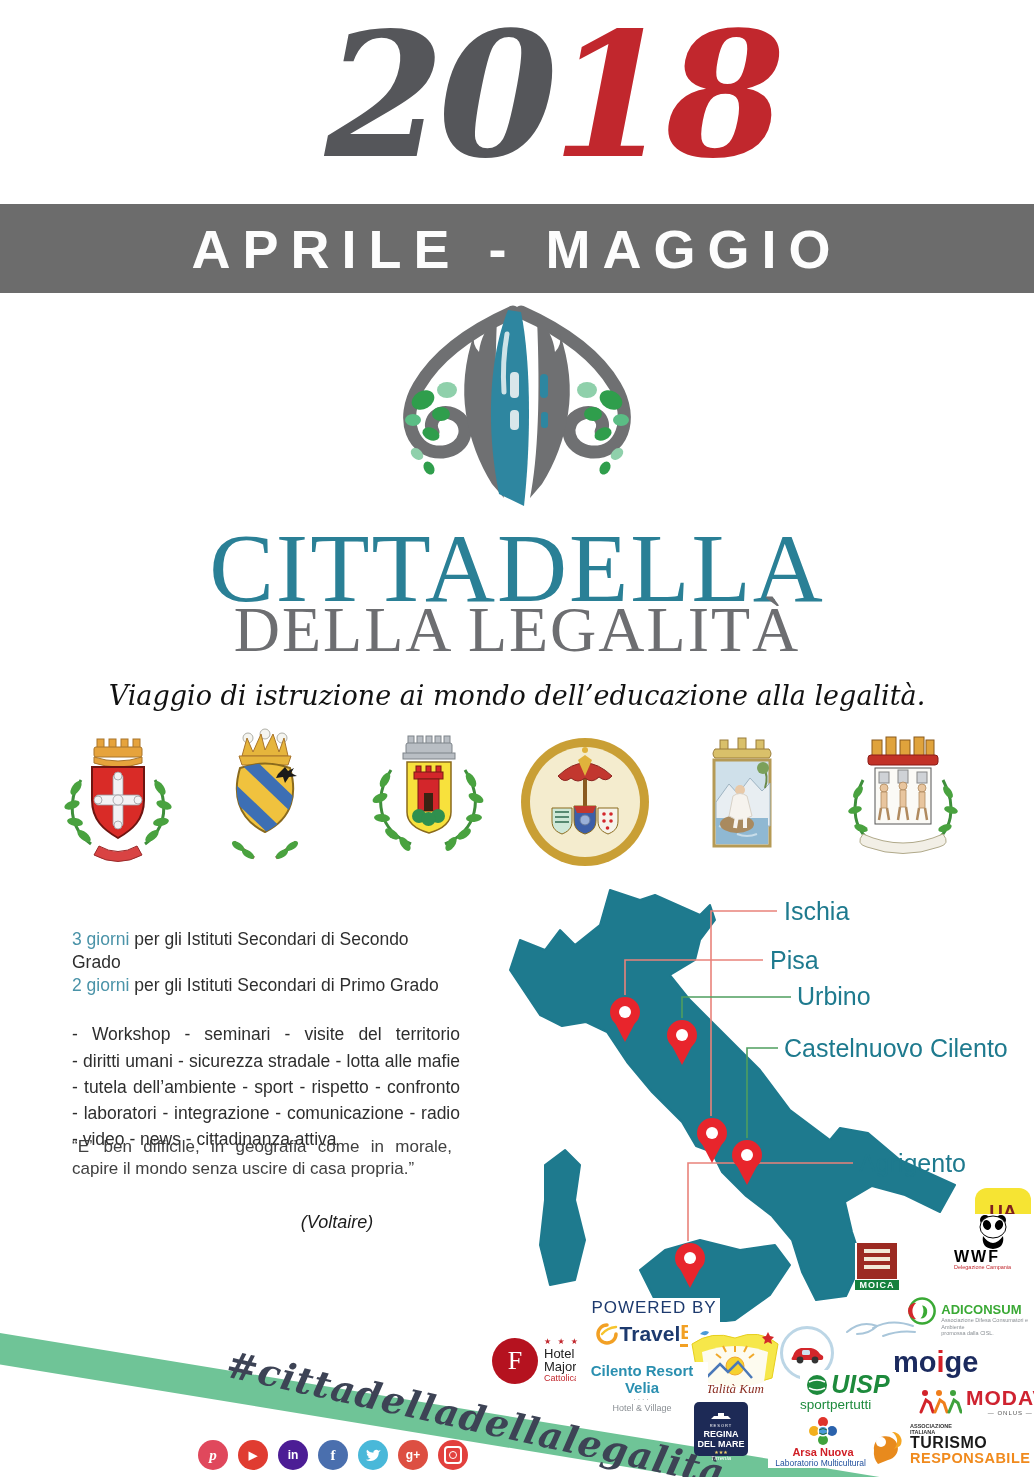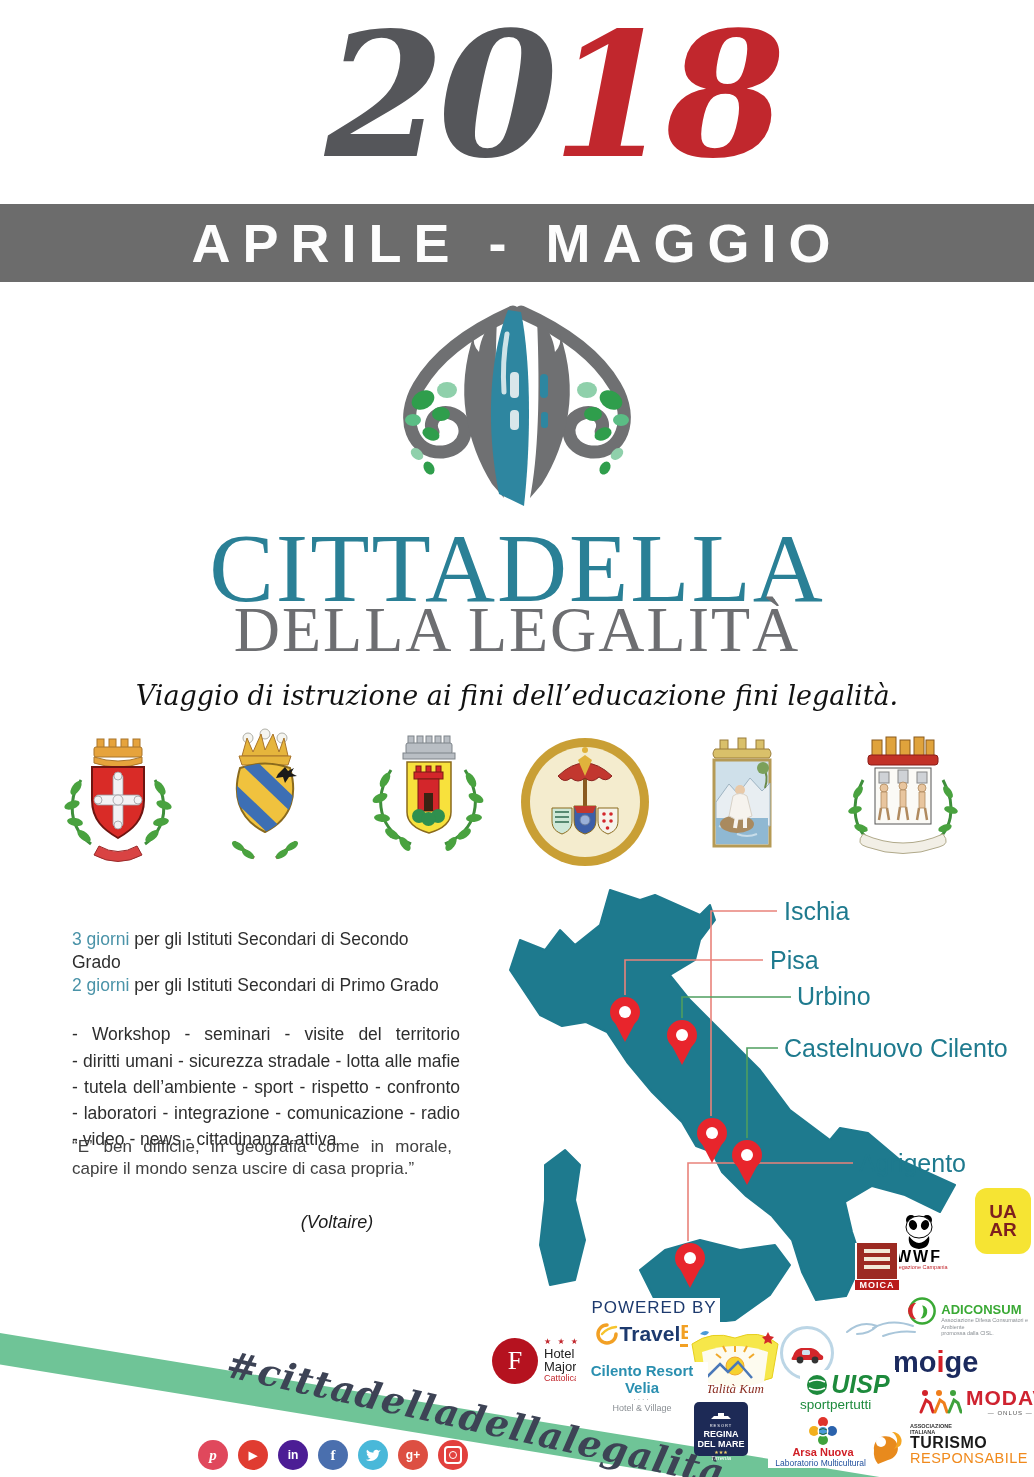--- a/index.html
+++ b/index.html
@@ -3,21 +3,21 @@
 <meta charset="utf-8">
 <style>
   html,body{margin:0;padding:0;background:#e9e9e9;}
   .poster{position:relative;width:1034px;height:1477px;margin:0 auto;background:#ffffff;
           overflow:hidden;font-family:"Liberation Sans",sans-serif;color:#222;}
   .abs{position:absolute;}
   
   .year{top:10px;left:0;right:0;text-align:center;font-family:"DejaVu Serif",serif;
         font-style:italic;font-weight:bold;font-size:172px;line-height:1;letter-spacing:-6px;padding-left:70px;}
   .year .y1{color:#55565a;} .year .y2{color:#c1272d;}
-  .month-banner{top:204px;left:0;width:1034px;height:78px;background:#6c6c6c;
+  .month-banner{top:204px;left:0;width:1034px;height:89px;background:#6c6c6c;
         display:flex;align-items:center;justify-content:center;}
   .month-banner span{color:#fdfdfd;font-weight:bold;font-size:54px;letter-spacing:12px;
         font-family:"Liberation Sans",sans-serif;}
   
   .title{top:520px;left:0;right:0;text-align:center;font-family:"Liberation Serif",serif;
         font-size:97px;line-height:1;color:#2a8096;letter-spacing:2px;}
   .subtitle{top:598px;left:0;right:0;text-align:center;font-family:"Liberation Serif",serif;
         font-size:64px;line-height:1;color:#6d6e71;letter-spacing:2px;}
   .tagline{top:680px;left:0;right:0;text-align:center;font-family:"DejaVu Serif",serif;
         font-style:italic;font-size:27px;color:#111;}
@@ -69,31 +69,31 @@
   .uisp{left:800px;top:1370px;width:96px;text-align:left;}
   .uisp .nm{color:#1d8a3c;font-weight:800;font-style:italic;font-size:25px;}
   .uisp .sb{color:#1d8a3c;font-size:13.5px;margin-top:-2px;}
   .modavi{left:918px;top:1386px;display:flex;align-items:center;gap:4px;}
   .modavi .nm{color:#cf2330;font-weight:800;font-size:21px;letter-spacing:1px;}
   .modavi .sub{font-size:6px;color:#555;text-align:center;letter-spacing:1px;}
   .turismo{left:866px;top:1424px;display:flex;align-items:center;gap:4px;}
   .turismo .txt{line-height:1;}
   .turismo .tiny{font-size:5.5px;color:#333;font-weight:bold;}
   .turismo .big1{font-size:16px;font-weight:900;color:#1a1a1a;letter-spacing:.5px;}
-  .turismo .big2{font-size:14.5px;font-weight:400;color:#f08a1d;letter-spacing:.5px;}
+  .turismo .big2{font-size:14.5px;font-weight:700;color:#f08a1d;letter-spacing:.5px;}
   .uar{left:975px;top:1188px;width:56px;height:66px;background:#f6e433;border-radius:12px;
         display:flex;flex-direction:column;align-items:center;justify-content:center;
         color:#7d1f1f;font-weight:900;font-size:19px;line-height:.95;}
-  .wwf{left:880px;top:1214px;width:78px;text-align:center;}
+  .wwf{left:954px;top:1214px;width:78px;text-align:left;}
   .wwf .nm{font-weight:900;font-size:16px;color:#000;letter-spacing:2px;line-height:.9;}
   .wwf .sb{color:#c1272d;font-size:5.5px;}
   .moica{left:855px;top:1243px;width:44px;text-align:center;}
   .moica-box{width:40px;height:36px;background:#9c2a22;margin:0 auto;position:relative;}
   .moica-box i{position:absolute;left:7px;width:26px;height:4px;background:#f2e9d8;}
-  .moica .nm{display:block;background:#b91c1c;color:#fff;font-size:9px;font-weight:bold;letter-spacing:1px;margin-top:1px;}
+  .moica .nm{display:block;background:#15803d;color:#fff;font-size:9px;font-weight:bold;letter-spacing:1px;margin-top:1px;}
   .adiconsum{left:908px;top:1286px;display:flex;align-items:center;gap:5px;text-align:left;}
   .adi-txt .nm{color:#3aa935;font-weight:800;font-size:13px;margin-top:16px;}
   .adi-txt .sb{color:#8a8f94;font-size:5.5px;line-height:1.2;}
   
   .social{left:198px;top:1440px;display:flex;gap:5px;z-index:5;}
   .sicon{width:30px;height:30px;border-radius:50%;display:flex;align-items:center;justify-content:center;
         color:#fff;font-weight:bold;font-size:15px;margin-right:5px;}
   .sicon.pinterest{background:#e0485c;font-family:"Liberation Serif",serif;font-style:italic;}
   .sicon.youtube{background:#e03c31;font-size:11px;}
   .sicon.linkedin{background:#4c1d95;font-size:12px;}
@@ -149,21 +149,21 @@
       <ellipse cx="266" cy="122" rx="9" ry="7" fill="#2f9e4c"></ellipse>
       <ellipse cx="294" cy="128" rx="8" ry="6" fill="#5bbd85"></ellipse>
       <ellipse cx="276" cy="142" rx="9" ry="6" fill="#2f9e4c" transform="rotate(-25 276 142)"></ellipse>
       <ellipse cx="290" cy="162" rx="7" ry="5" fill="#8fd0ab" transform="rotate(-40 290 162)"></ellipse>
       <ellipse cx="278" cy="176" rx="7" ry="5" fill="#2f9e4c" transform="rotate(-60 278 176)"></ellipse>
     </g>
   </svg>
 
   <div class="abs title">CITTADELLA</div>
   <div class="abs subtitle">DELLA LEGALITÀ</div>
-  <div class="abs tagline">Viaggio di istruzione ai fini dell’educazione fini legalità.</div>
+  <div class="abs tagline">Viaggio di istruzione ai mondo dell’educazione alla legalità.</div>
 
   <svg class="abs" style="left:43px;top:726px;" width="150" height="152" viewBox="0 0 150 152">
     <g fill="#e6a33c" stroke="#a8742a">
       <rect x="54" y="13" width="7" height="9"></rect>
         <rect x="66" y="13" width="7" height="9"></rect>
       <rect x="78" y="13" width="7" height="9"></rect>
         <rect x="90" y="13" width="7" height="9"></rect>
       <rect x="51" y="21" width="48" height="10" rx="2"></rect>
       <path d="M51,31 q24,8 48,0 l0,6 q-24,8 -48,0 Z"></path>
     </g>

